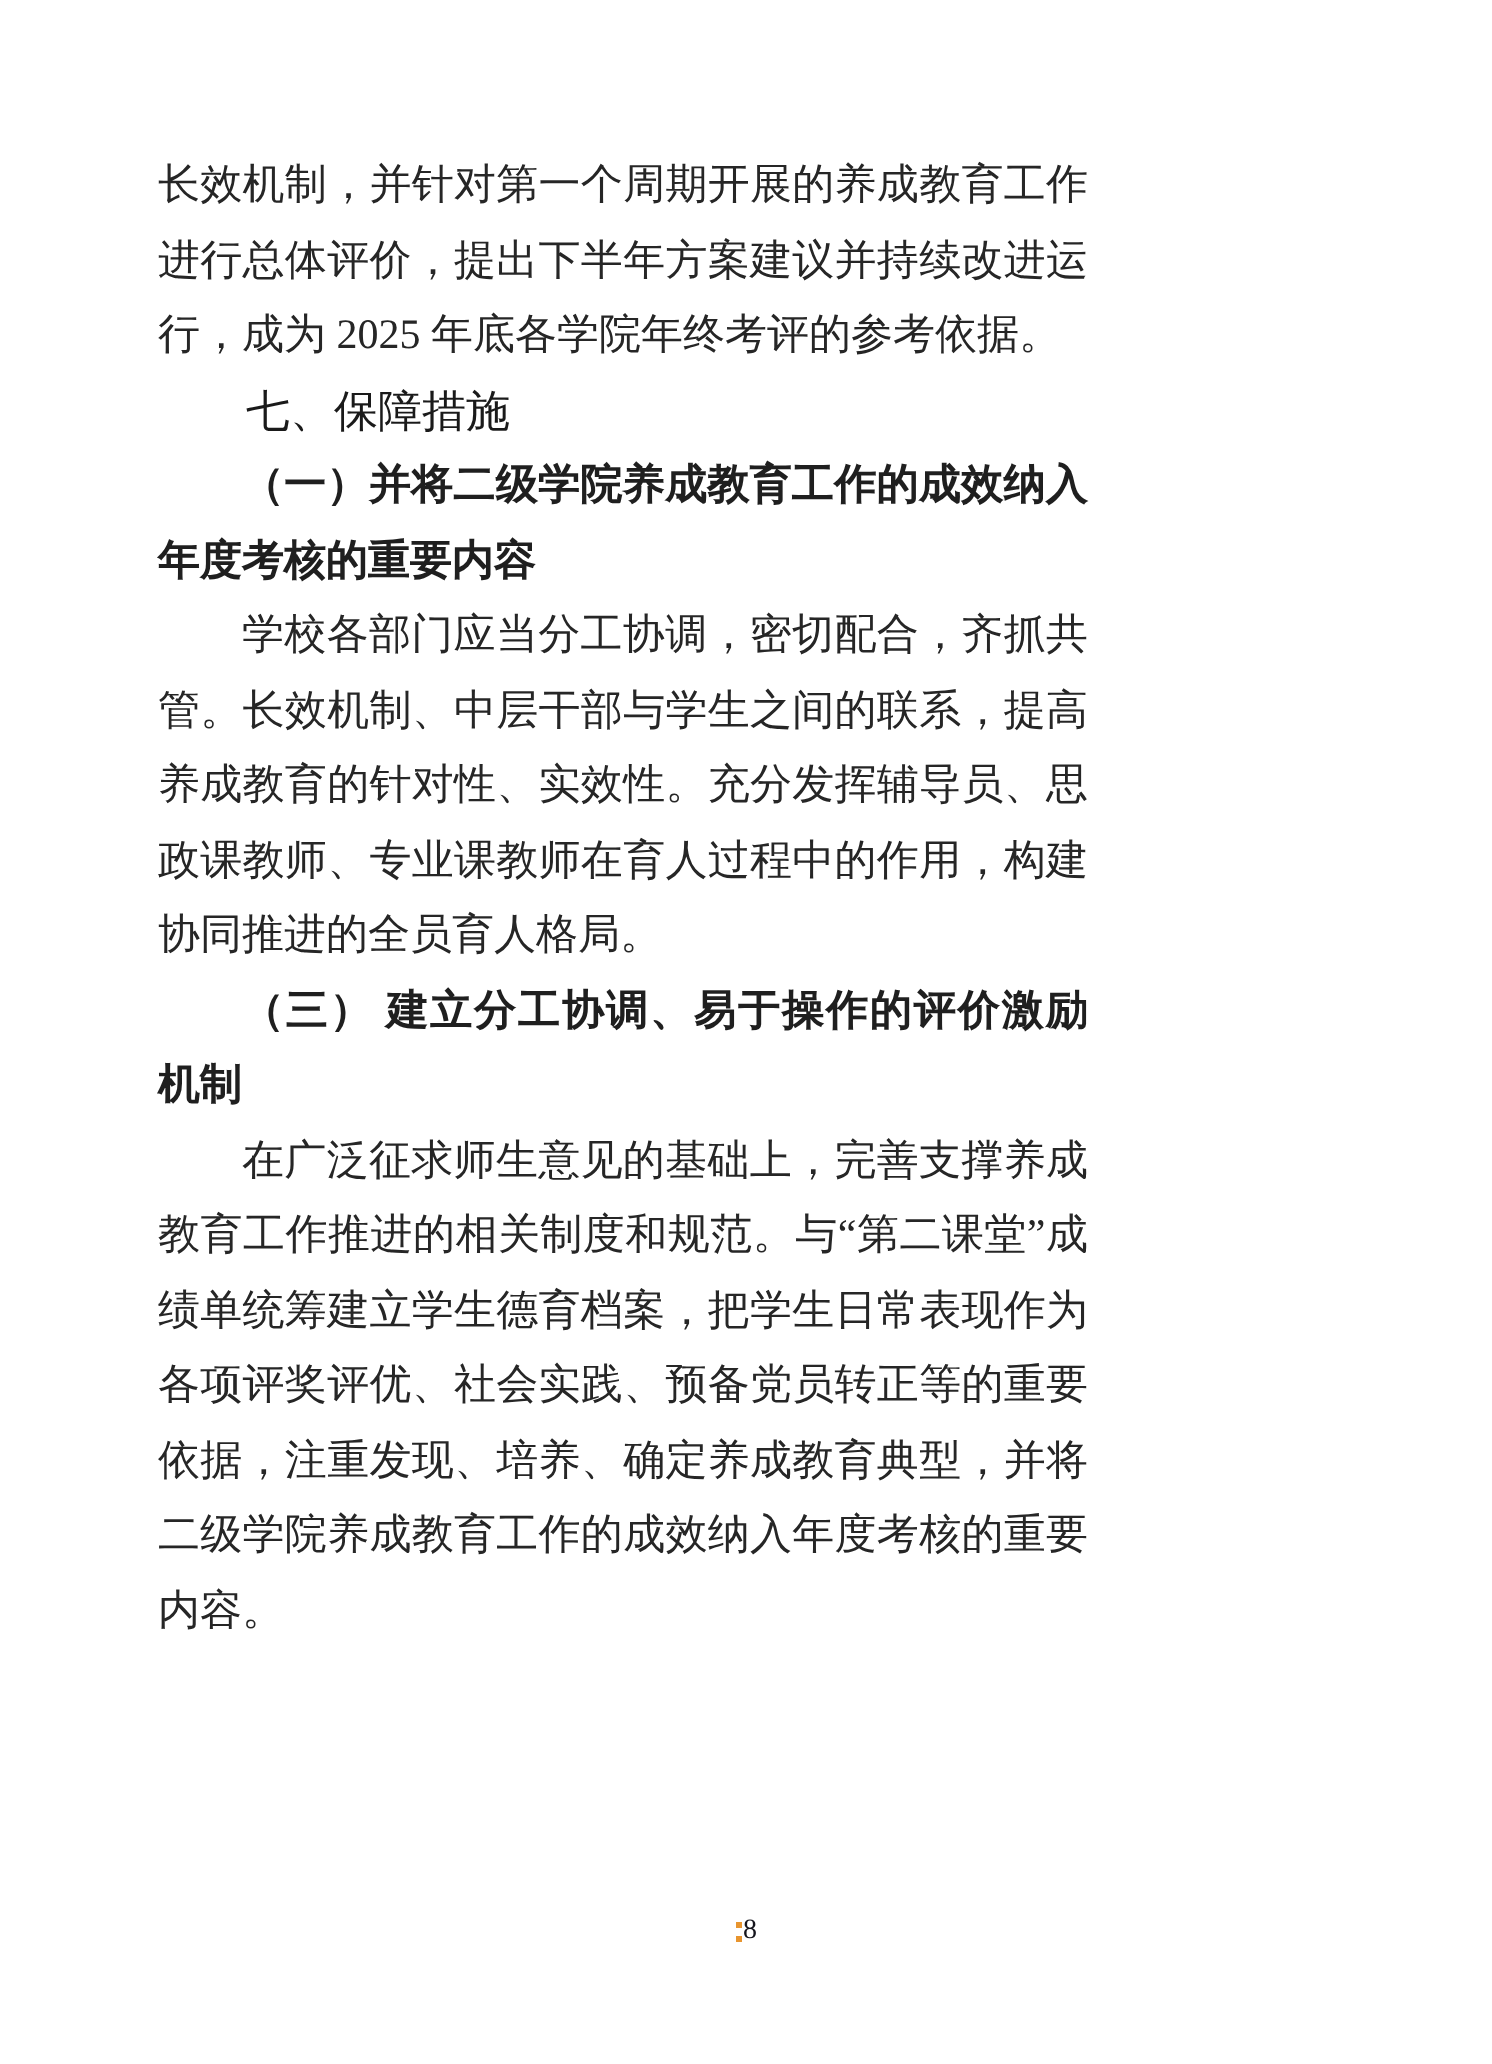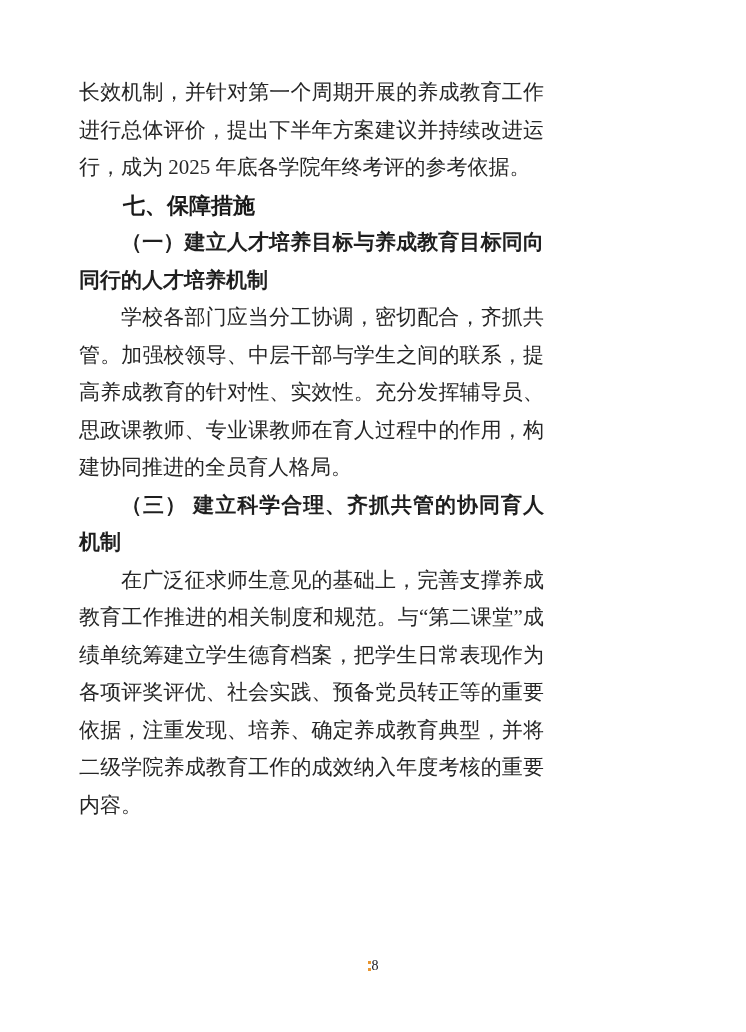--- a/index.html
+++ b/index.html
@@ -34,21 +34,21 @@
   .content p {
     margin: 0;
     padding: 0;
     text-indent: 2em;
   }
   .content p.no-indent {
     text-indent: 0;
   }
   .content p.h1 {
     font-family: "Liberation Sans", "DejaVu Sans", sans-serif;
-    font-weight: bold;
+    font-weight: normal;
     font-size: 22px;
     color: #1a1a1a;
     text-align: left;
   }
   .content p.h2 {
     font-weight: bold;
     color: #1f1f1f;
   }
   .footer {
     position: absolute;
@@ -78,27 +78,27 @@
 </head>
 <body>
 
 <div class="page">
 
   <div class="content">
     <p class="no-indent">长效机制，并针对第一个周期开展的养成教育工作进行总体评价，提出下半年方案建议并持续改进运行，成为 2025 年底各学院年终考评的参考依据。</p>
 
     <p class="h1">七、保障措施</p>
 
-    <p class="h2">（一）建立人才培养目标与养成教育目标同向同行的人才培养机制</p>
+    <p class="h2">（一）并将二级学院养成教育工作的成效纳入年度考核的重要内容</p>
 
 
 
-    <p>学校各部门应当分工协调，密切配合，齐抓共管。加强校领导、中层干部与学生之间的联系，提高养成教育的针对性、实效性。充分发挥辅导员、思政课教师、专业课教师在育人过程中的作用，构建协同推进的全员育人格局。</p>
+    <p>学校各部门应当分工协调，密切配合，齐抓共管。长效机制、中层干部与学生之间的联系，提高养成教育的针对性、实效性。充分发挥辅导员、思政课教师、专业课教师在育人过程中的作用，构建协同推进的全员育人格局。</p>
 
-    <p class="h2">（三） 建立科学合理、齐抓共管的协同育人机制</p>
+    <p class="h2">（三） 建立分工协调、易于操作的评价激励机制</p>
 
     <p>在广泛征求师生意见的基础上，完善支撑养成教育工作推进的相关制度和规范。与“第二课堂”成绩单统筹建立学生德育档案，把学生日常表现作为各项评奖评优、社会实践、预备党员转正等的重要依据，注重发现、培养、确定养成教育典型，并将二级学院养成教育工作的成效纳入年度考核的重要内容。</p>
   </div>
 
   <div class="footer">
     <span class="page-marker"></span>
     <span>8</span>
   </div>
 
 </div>

